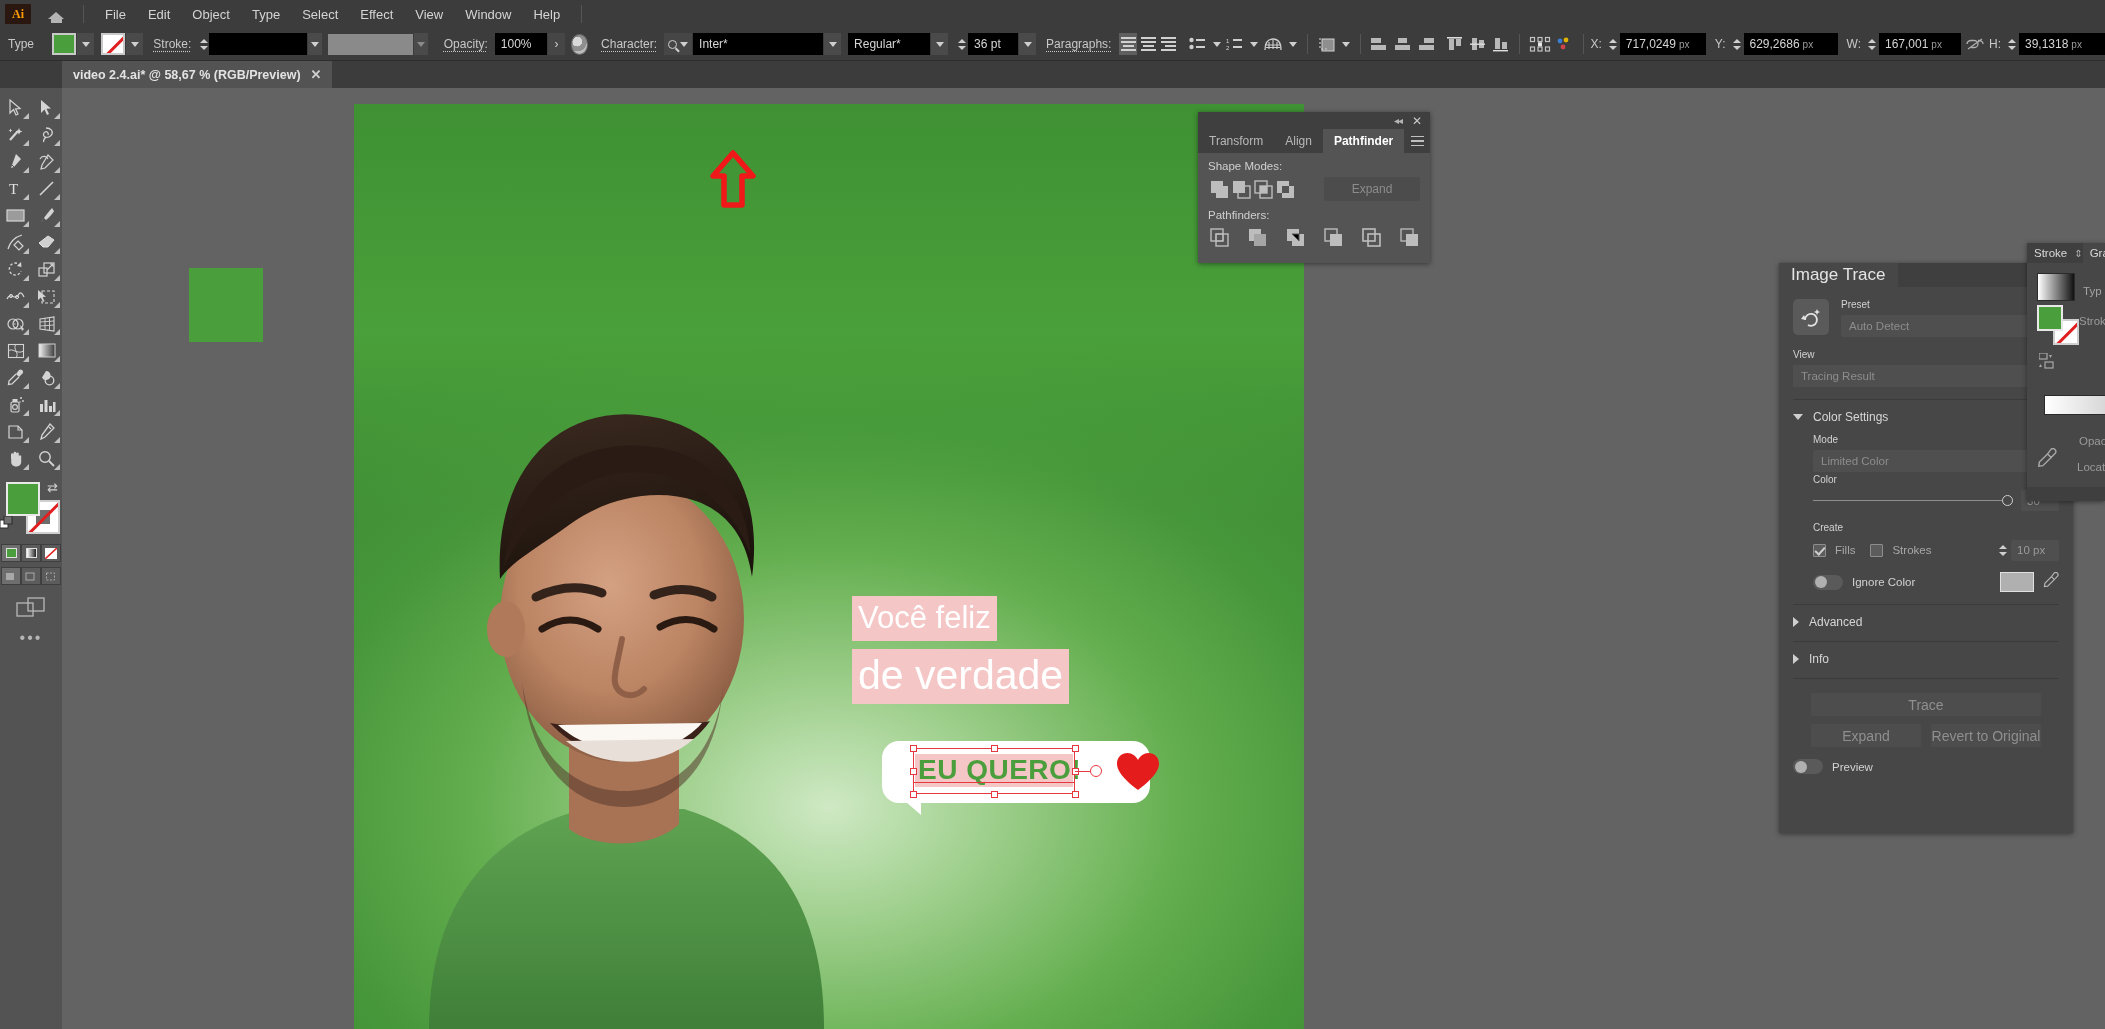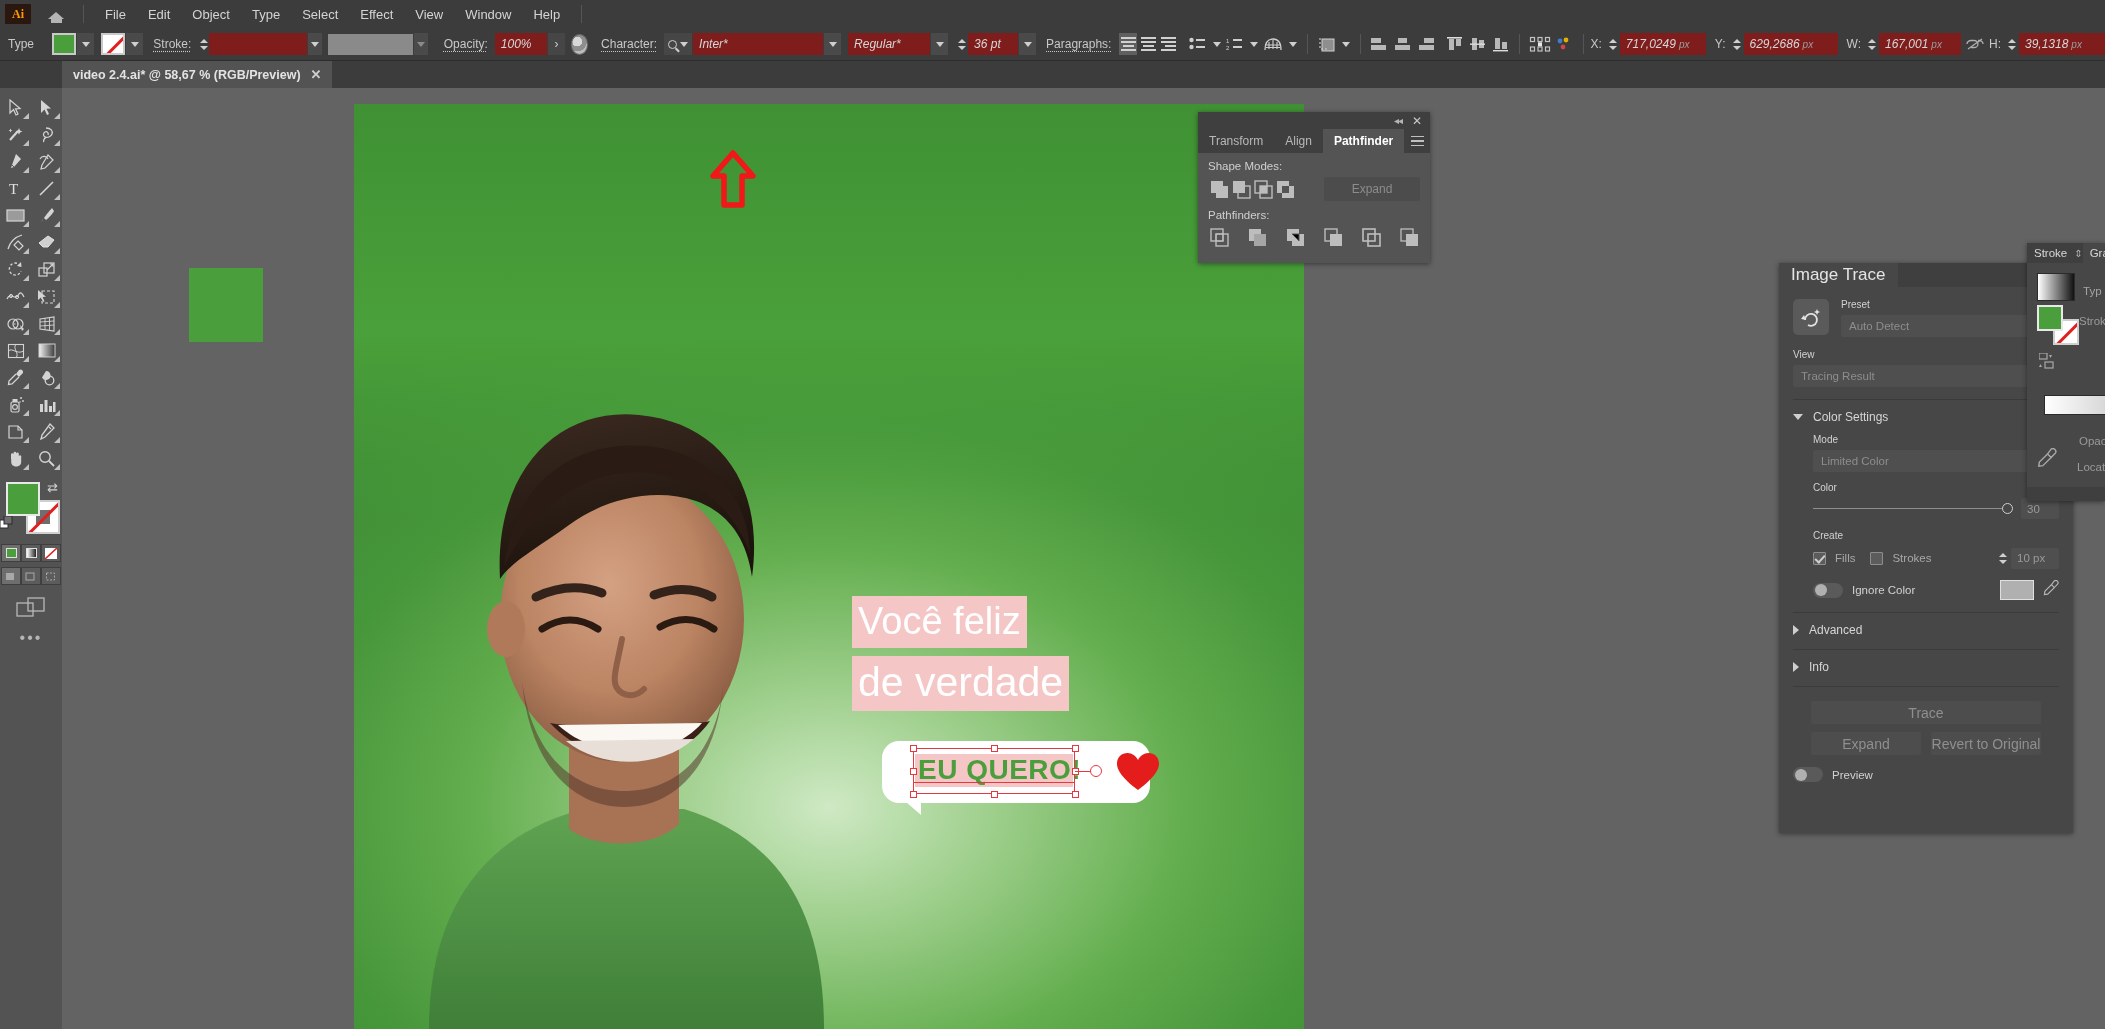--- a/index.html
+++ b/index.html
@@ -64,22 +64,22 @@
     width: 17px; height: 22px; background: #4a4a4a; display:flex; align-items:center; justify-content:center;
     margin-left: 1px;
   }
   .chev { width:0;height:0;border-left:4px solid transparent;border-right:4px solid transparent;border-top:5px solid #cfcfcf; }
   .spinner {
     width: 13px; height: 22px; display:flex; flex-direction:column; align-items:center; justify-content:center; gap:3px;
   }
   .spin-up { width:0;height:0;border-left:4px solid transparent;border-right:4px solid transparent;border-bottom:4px solid #cfcfcf; }
   .spin-dn { width:0;height:0;border-left:4px solid transparent;border-right:4px solid transparent;border-top:4px solid #cfcfcf; }
   .field {
-    height: 22px; background: #7f1d1d; color: #d6d6d6; font-size: 12px;
-    display: flex; align-items: center; padding: 0 6px; white-space: nowrap; font-style: italic;
+    height: 22px; background: #000000; color: #d6d6d6; font-size: 12px;
+    display: flex; align-items: center; padding: 0 6px; white-space: nowrap;
   }
   .field.wide { width: 118px; }
   .gradient-strip { width: 105px; height: 21px; background: #8a8a8a; }
   .opacity-next {
     width: 20px; height: 22px; background:#464646; color:#cfcfcf; font-size: 12px;
     display:flex;align-items:center;justify-content:center; margin-left:1px;
   }
   .recolor-ico {
     width: 21px; height: 21px; border-radius: 50%;
     background: radial-gradient(circle at 35% 35%, #d8d8d8 0 30%, #8e8e8e 31% 60%, #bcbcbc 61% 100%);
@@ -160,21 +160,21 @@
     position:absolute; left:0; top:0; width:100%; height:45%;
     background: linear-gradient(180deg, #3f9133 0%, #4aa03a 55%, rgba(74,160,58,0) 100%);
   }
   
   .person { position:absolute; left:0; bottom:0; width:560px; height:700px; }
 
   .headline {
     position:absolute; left:498px; top:492px; width:300px;
   }
   .hl-line {
-    display:inline-block; background:#f5c6c6; color:#ffffff; font-size:38px;
+    display:inline-block; background:#f5c6c6; color:#ffffff; font-size:31px;
     font-family:"Liberation Sans", sans-serif; line-height:1.0; padding:6px 6px 8px 6px;
     white-space:nowrap;
   }
   .hl-line2 { margin-top: 8px; font-size:41px; }
 
   .bubble {
     position:absolute; left:528px; top:637px; width:268px; height:62px;
     background:#ffffff; border-radius:17px;
   }
   .bubble-tail {
@@ -1059,21 +1059,21 @@
       </div>
 
       <div class="indent" style="margin-top:10px">
         <div class="it-lbl">Mode</div>
         <div class="it-select">
           <span>Limited Color</span>
           <span class="chev2"></span>
         </div>
       </div>
 
-      <div class="indent" style="margin-top:10px">
+      <div class="indent" style="margin-top:2px">
         <div class="it-lbl">Color</div>
         <div class="slider-row">
           <span class="slider-track">
               <i class="slider-knob"></i>
             </span>
           <span class="num-field">30</span>
         </div>
       </div>
 
       <div class="indent" style="margin-top:11px">

